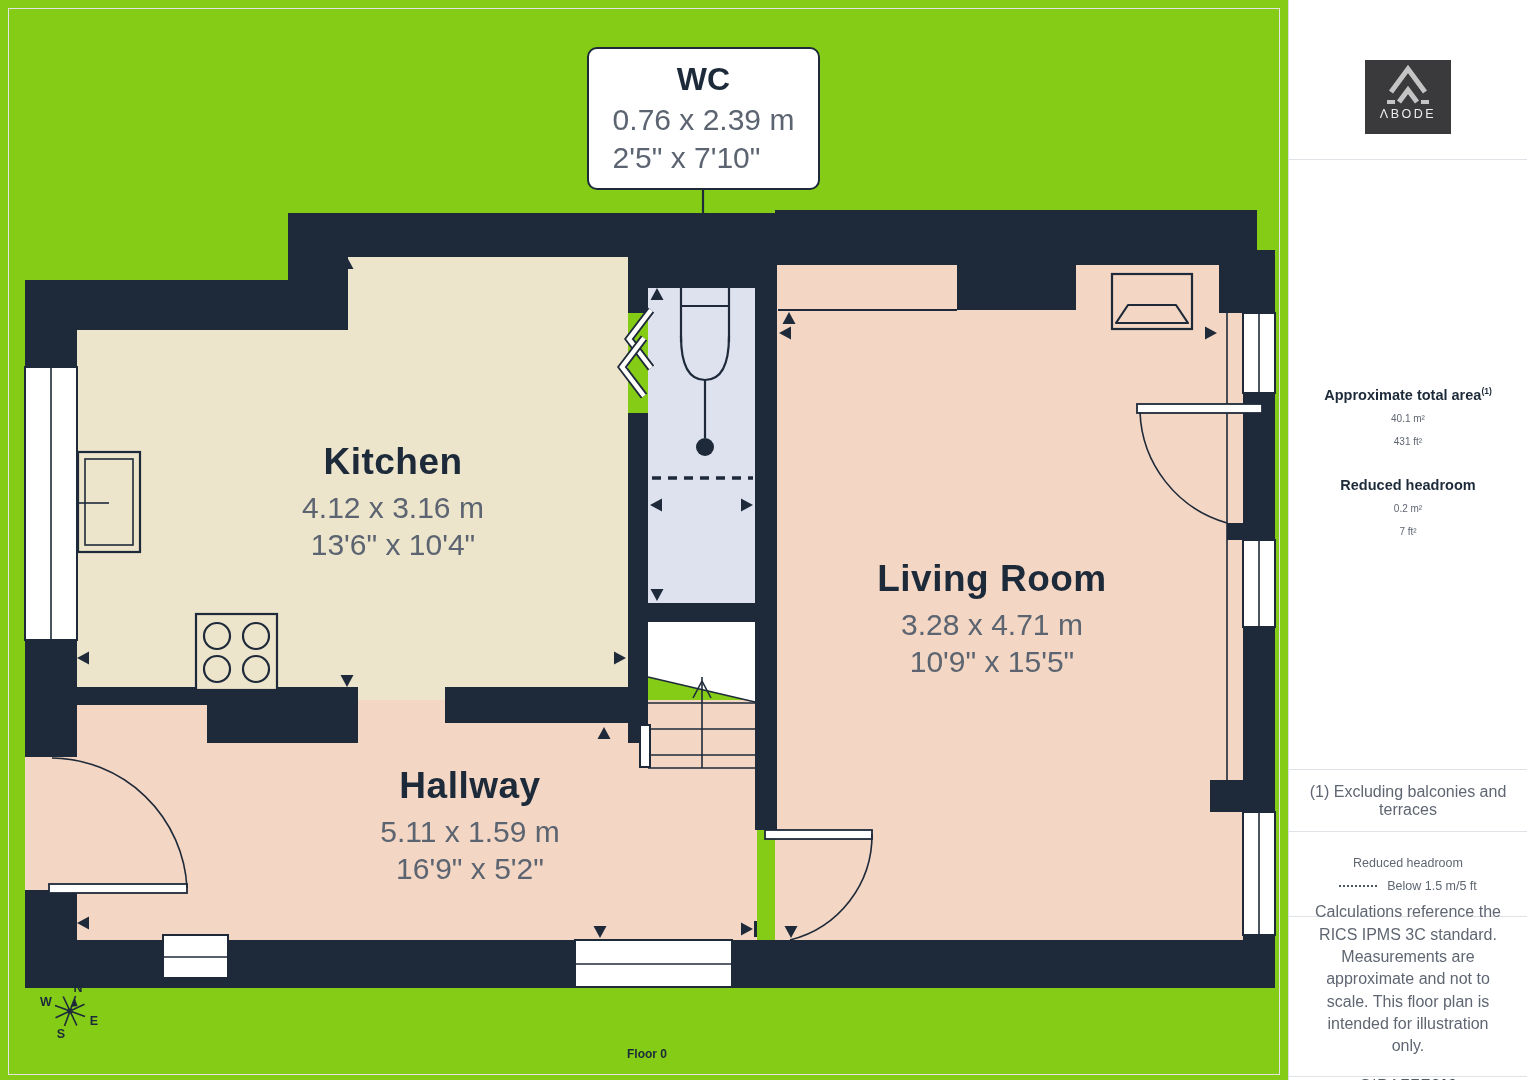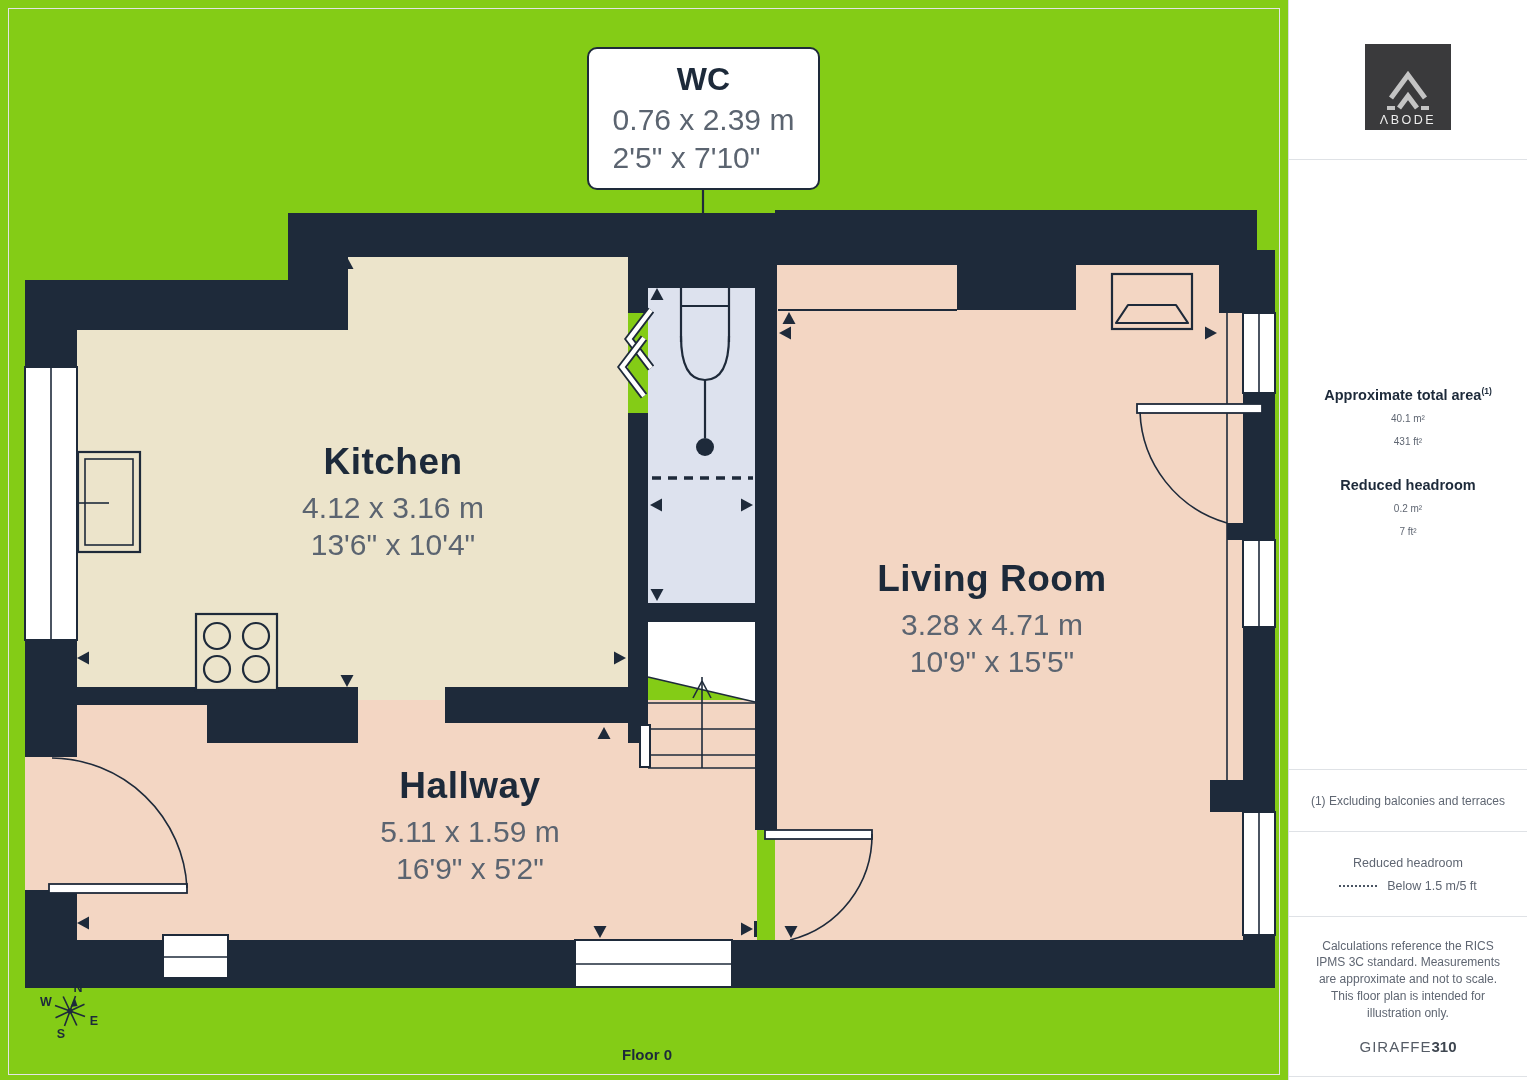--- a/index.html
+++ b/index.html
@@ -41,49 +41,49 @@
   .room-label .t{font-size:37px;font-weight:700;color:var(--c-title);letter-spacing:.5px;}
   .room-label .d{font-size:30px;color:var(--c-dim);margin-top:7px;line-height:1.22;}
 
   .wc-callout{position:absolute;left:587px;top:47px;width:233px;height:143px;
     background:#fff;border:2px solid var(--c-wall);border-radius:10px;
     display:flex;flex-direction:column;align-items:center;justify-content:center;}
   .wc-callout .t{font-size:32px;font-weight:700;color:var(--c-title);}
   .wc-callout .d{font-size:30px;color:var(--c-dim);margin-top:3px;line-height:1.25;}
 
   .floor-label{position:absolute;left:647px;top:1054px;transform:translate(-50%,-50%);
-    font-size:15px;font-weight:700;color:var(--c-title);}
+    font-size:12px;font-weight:700;color:var(--c-title);}
   .compass-letter{position:absolute;transform:translate(-50%,-50%);
     font-size:12.5px;font-weight:700;color:var(--c-title);}
 
   
   .sidebar{position:absolute;left:1288px;top:0;width:239px;height:1080px;
     background:#fff;border-left:1px solid #dadde1;}
   .sb-sec{border-bottom:1px solid var(--c-border);}
   .sb-logo{height:160px;display:flex;align-items:flex-start;justify-content:center;}
-  .logo-box{margin-top:44px;width:86px;height:86px;background:var(--c-logo);
+  .logo-box{margin-top:60px;width:86px;height:74px;background:var(--c-logo);
     display:flex;flex-direction:column;align-items:center;justify-content:flex-end;
-    padding-bottom:3px;}
+    padding-bottom:13px;}
   .logo-text{color:#ededed;font-size:12.5px;letter-spacing:2.5px;margin-top:2px;}
   .sb-area{height:610px;display:flex;flex-direction:column;align-items:center;
     justify-content:center;text-align:center;}
   .sb-h{font-size:14.5px;font-weight:700;color:var(--c-title);}
   .sb-h sup{font-size:8.5px;}
   .sb-v{font-size:10px;color:var(--c-muted);line-height:23px;margin-top:4px;}
   .sb-gap{height:24px;}
-  .sb-foot{height:62px;display:flex;align-items:center;justify-content:center;
-    font-size:12px;color:var(--c-muted);text-align:center;}
+  .sb-foot{height:62px;display:flex;align-items:center;justify-content:flex-end;
+    font-size:16px;color:var(--c-muted);text-align:center;}
   .sb-legend{height:85px;display:flex;flex-direction:column;align-items:center;
     justify-content:center;font-size:12.5px;color:var(--c-muted);}
   .legend-row{display:flex;align-items:center;margin-top:9px;}
   .dash-sample{display:inline-block;width:38px;border-top:2px dotted #4a5563;
     margin-right:10px;}
   .sb-calc{height:160px;display:flex;flex-direction:column;align-items:center;
     justify-content:center;text-align:center;}
-  .sb-calc .para{width:198px;font-size:12px;color:var(--c-muted);line-height:1.4;}
+  .sb-calc .para{width:198px;font-size:16px;color:var(--c-muted);line-height:1.4;}
   .brand{margin-top:17px;font-size:15px;color:#555c66;letter-spacing:1px;}
   .brand b{letter-spacing:0;color:#3e4650;}
 </style>
 </head>
 <body>
 
 <div class="page">
 
   <div class="plan">
     <div class="plan-frame"></div>

